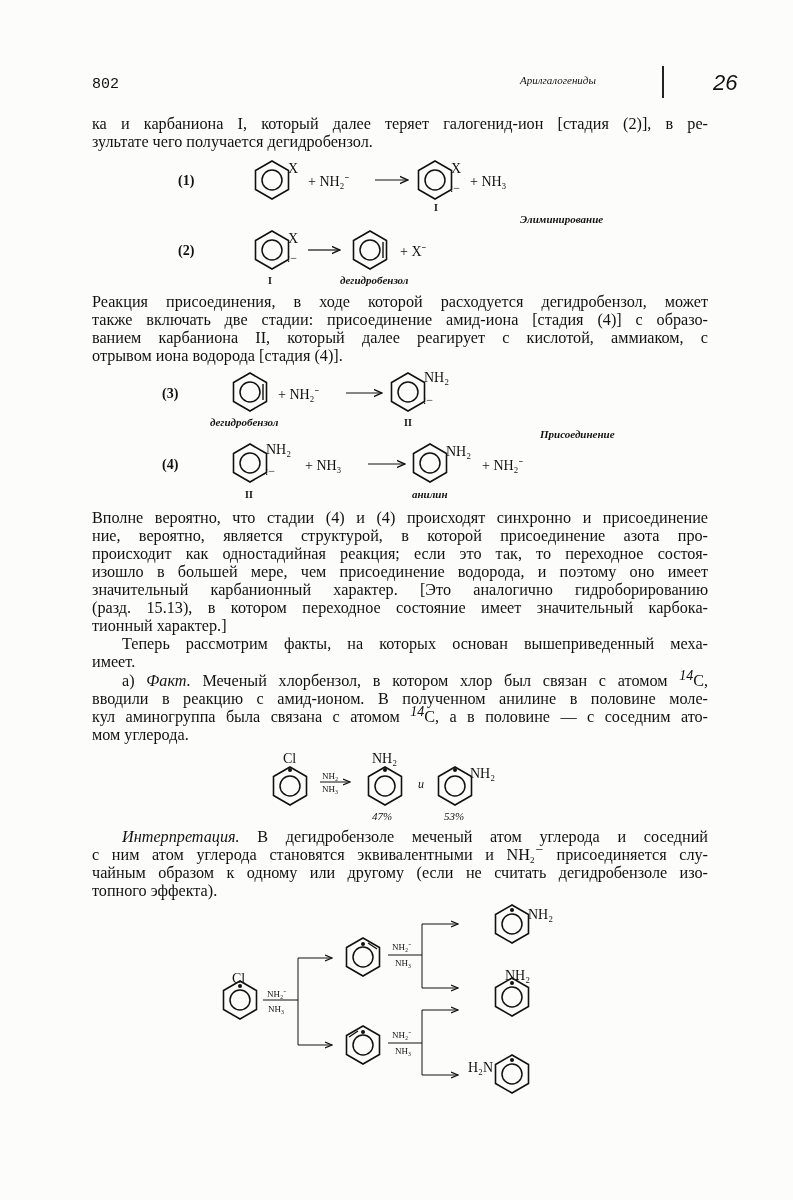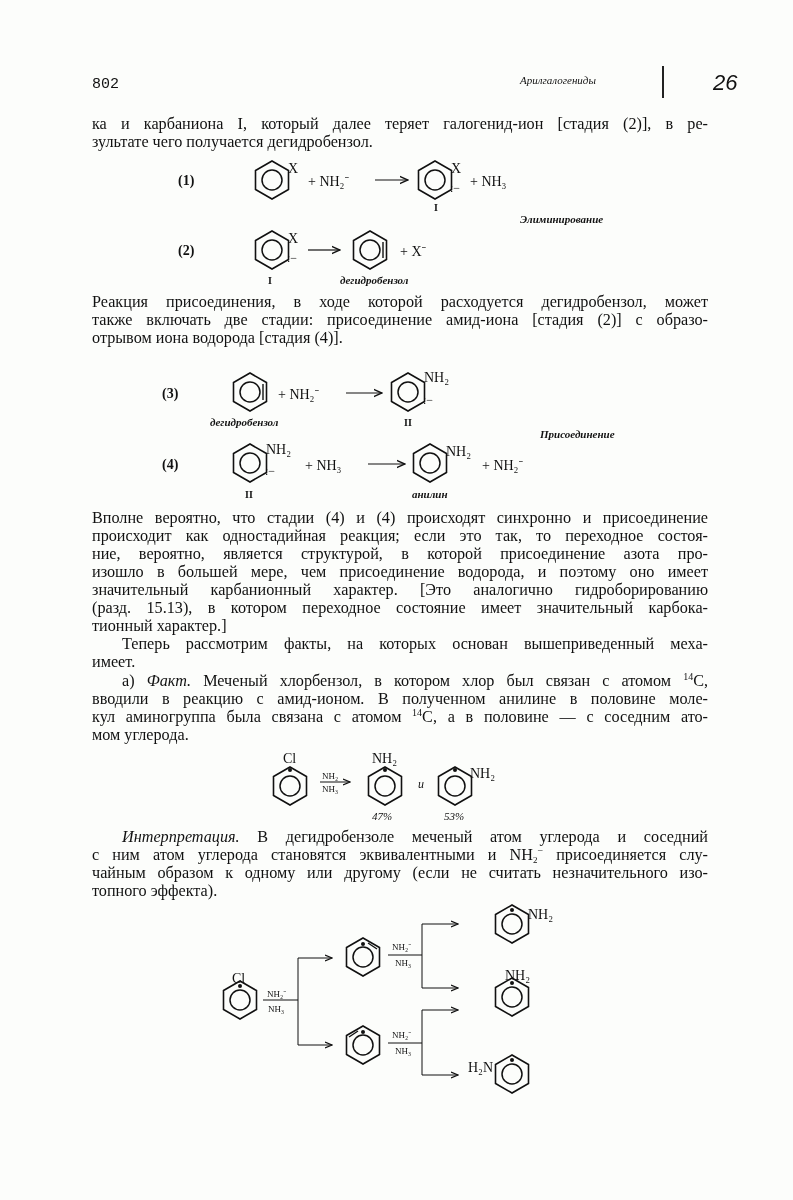--- a/index.html
+++ b/index.html
@@ -9,21 +9,21 @@
   }
   .abs { position: absolute; }
   .pagenum { left: 92px; top: 76px; font-size: 15px; font-family: Liberation Mono, monospace; }
   .runhead { left: 520px; top: 74px; font-size: 11px; font-style: italic; }
   .sep { left: 662px; top: 66px; width: 2px; height: 32px; background: #222; }
   .chapnum { left: 681px; top: 70px; font-size: 22px; font-style: italic; font-family: "Liberation Sans", sans-serif; margin-left: 32px; }
   .para { position: absolute; left: 92px; width: 616px; font-size: 16.2px; line-height: 18px; text-align: justify; }
   .para .ln { display: block; white-space: nowrap; text-align-last: justify; }
   .para .ln.last { text-align-last: left; }
   .indent { padding-left: 30px; }
-  sup { font-size: 10px; vertical-align: 6px; line-height: 0; }
+  sup { font-size: 14px; vertical-align: 6px; line-height: 0; font-style: italic; }
   sub { font-size: 9px; vertical-align: -3px; line-height: 0; }
   .it { font-style: italic; }
   svg text { font-family: "Liberation Serif", serif; fill: #111; }
 </style>
 </head>
 <body>
 
 <div class="abs pagenum">802</div>
 <div class="abs runhead">Арилгалогениды</div>
 <div class="abs sep"></div>
@@ -63,21 +63,22 @@
   <line x1="148" y1="92" x2="180" y2="92" stroke="#111" stroke-width="1.2" marker-end="url(#ah)"></line>
   <use href="#benz" x="210" y="92"></use>
   <line x1="223" y1="84" x2="223" y2="100" stroke="#111" stroke-width="1.4"></line>
   <text x="240" y="98" font-size="14">+ X⁻</text>
   <text x="108" y="126" font-size="10" font-weight="bold">I</text>
   <text x="180" y="126" font-size="11" font-style="italic" font-weight="bold">дегидробензол</text>
 </svg>
 
 <div class="para" style="top:293px">
   <span class="ln">Реакция присоединения, в ходе которой расходуется дегидробензол, может</span>
-  <span class="ln">также включать две стадии: присоединение амид-иона [стадия (2)] с образо-</span>
+  <span class="ln">также включать две стадии: присоединение амид-иона [стадия (4)] с образо-</span>
+  <span class="ln">ванием карбаниона II, который далее реагирует с кислотой, аммиаком, с</span>
   <span class="ln last">отрывом иона водорода [стадия (4)].</span>
 </div>
 
 <svg class="abs" style="left:150px;top:368px" width="520" height="135">
   <text x="12" y="30" font-size="14" font-weight="bold">(3)</text>
   <use href="#benz" x="100" y="24"></use>
   <line x1="113" y1="16" x2="113" y2="32" stroke="#111" stroke-width="1.4"></line>
   <text x="128" y="31" font-size="14">+ NH₂⁻</text>
   <line x1="196" y1="25" x2="232" y2="25" stroke="#111" stroke-width="1.2" marker-end="url(#ah)"></line>
   <use href="#benz" x="258" y="24"></use>
@@ -95,22 +96,22 @@
   <line x1="218" y1="96" x2="255" y2="96" stroke="#111" stroke-width="1.2" marker-end="url(#ah)"></line>
   <use href="#benz" x="280" y="95"></use>
   <text x="296" y="88" font-size="14">NH₂</text>
   <text x="332" y="102" font-size="14">+ NH₂⁻</text>
   <text x="95" y="130" font-size="10" font-weight="bold">II</text>
   <text x="262" y="130" font-size="11" font-style="italic" font-weight="bold">анилин</text>
 </svg>
 
 <div class="para" style="top:509px">
   <span class="ln">Вполне вероятно, что стадии (4) и (4) происходят синхронно и присоединение</span>
+  <span class="ln">ние, вероятно, является структурой, в которой присоединение азота про-</span>
   <span class="ln">происходит как одностадийная реакция; если это так, то переходное состоя-</span>
-  <span class="ln">ние, вероятно, является структурой, в которой присоединение азота про-</span>
   <span class="ln">изошло в большей мере, чем присоединение водорода, и поэтому оно имеет</span>
   <span class="ln">значительный карбанионный характер. [Это аналогично гидроборированию</span>
   <span class="ln">(разд. 15.13), в котором переходное состояние имеет значительный карбока-</span>
   <span class="ln last">тионный характер.]</span>
 </div>
 
 <div class="para" style="top:635px">
   <span class="ln indent">Теперь рассмотрим факты, на которых основан вышеприведенный меха-</span>
   <span class="ln last">имеет.</span>
 </div>
@@ -136,21 +137,21 @@
   <use href="#benz" x="205" y="38"></use>
   <circle cx="205" cy="22" r="2" fill="#111"></circle>
   <text x="220" y="30" font-size="14">NH₂</text>
   <text x="122" y="72" font-size="11" font-style="italic">47%</text>
   <text x="194" y="72" font-size="11" font-style="italic">53%</text>
 </svg>
 
 <div class="para" style="top:828px">
   <span class="ln indent"><span class="it">Интерпретация.</span><span> В дегидробензоле меченый атом углерода и соседний</span></span>
   <span class="ln"><span>с ним атом углерода становятся эквивалентными и NH</span><sub>2</sub><sup>−</sup><span> присоединяется слу-</span></span>
-  <span class="ln">чайным образом к одному или другому (если не считать незначительного изо-</span>
+  <span class="ln">чайным образом к одному или другому (если не считать дегидробензоле изо-</span>
   <span class="ln last">топного эффекта).</span>
 </div>
 
 <svg class="abs" style="left:210px;top:900px" width="380" height="200">
 
   <text x="22" y="83" font-size="14">Cl</text>
   <use href="#benz" x="30" y="100"></use>
   <circle cx="30" cy="86" r="2" fill="#111"></circle>
   <text x="57" y="97" font-size="9">NH₂⁻</text>
   <line x1="53" y1="100" x2="88" y2="100" stroke="#111" stroke-width="1"></line>

